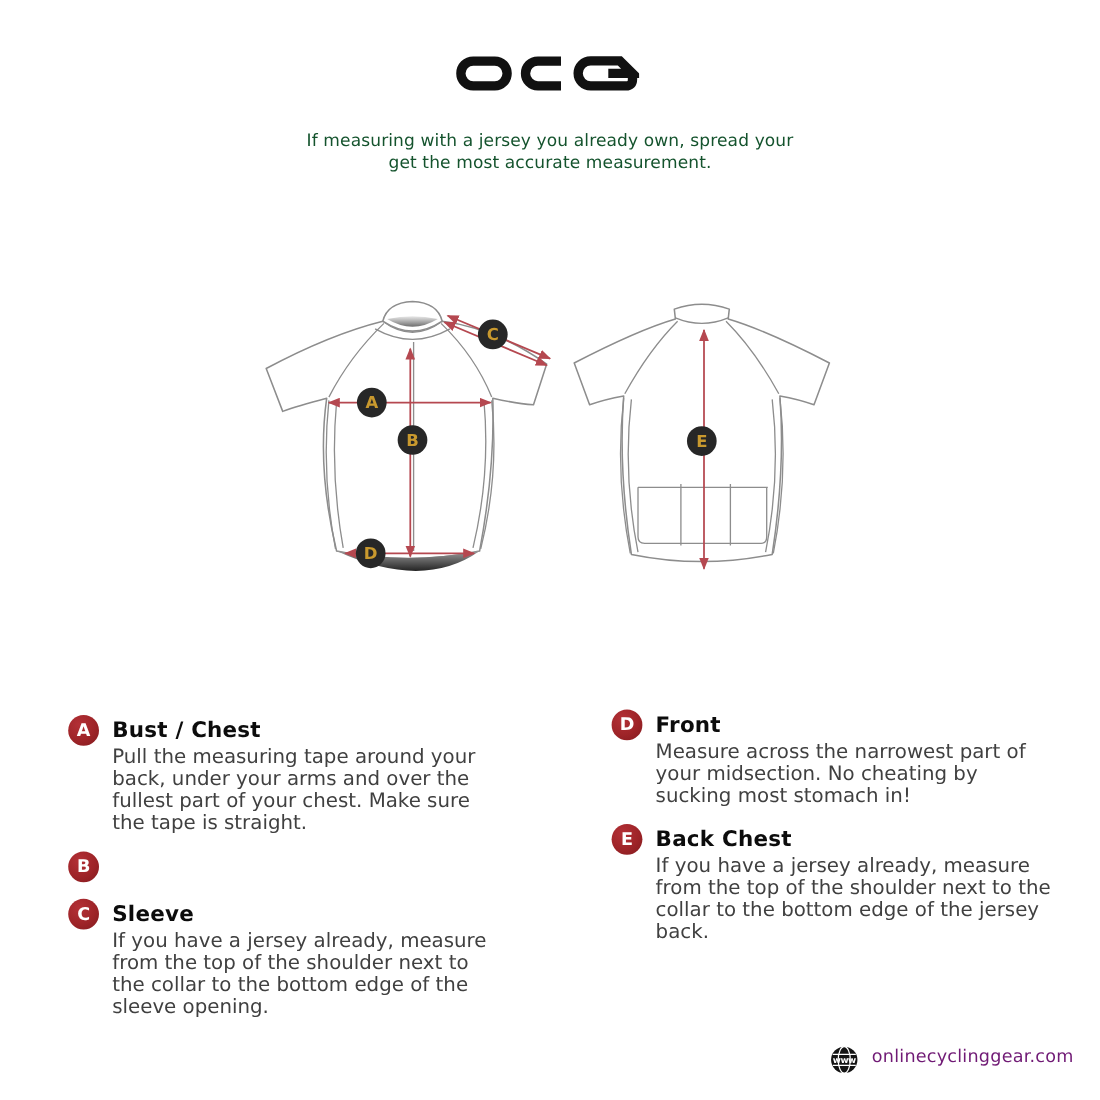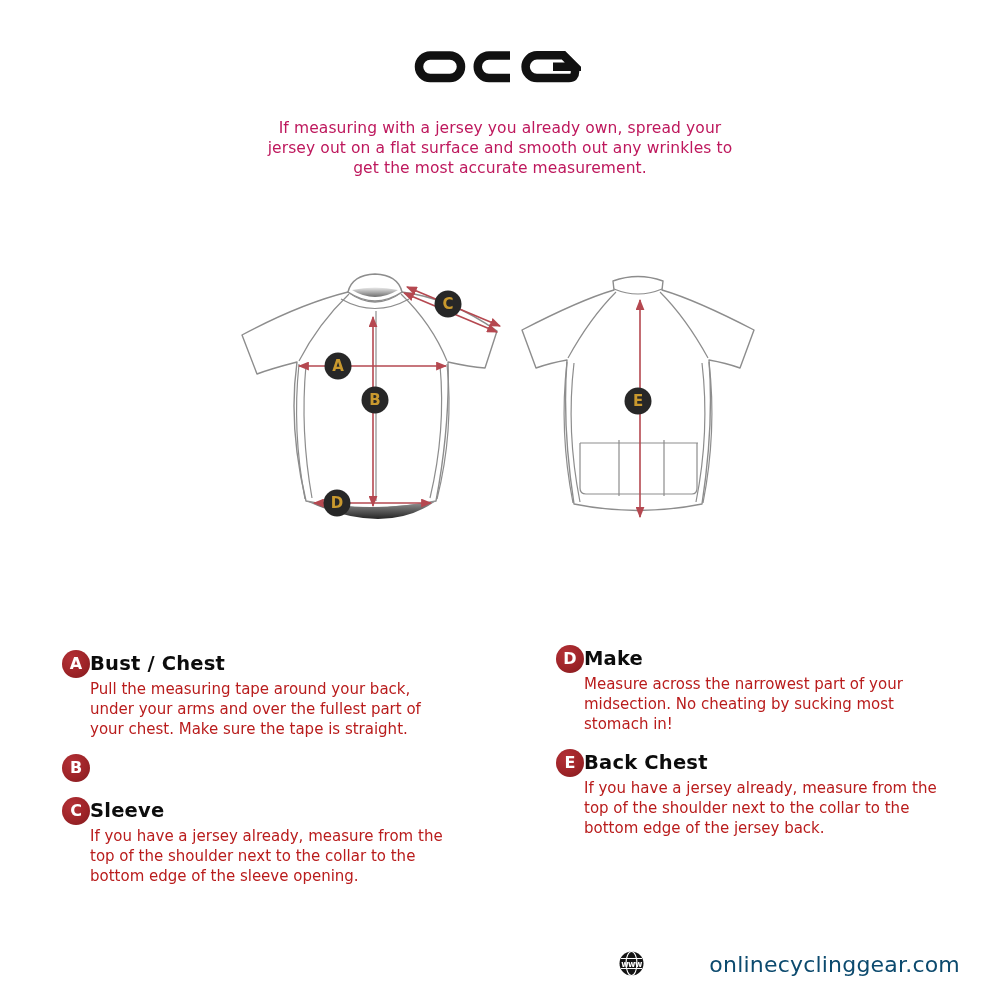--- a/index.html
+++ b/index.html
@@ -6,67 +6,66 @@
   body{
     width:1000px;height:1000px;position:relative;background:#ffffff;
     font-family:"DejaVu Sans","Liberation Sans",sans-serif;
     color:#222;overflow:hidden;
   }
   
   .logo{position:absolute;left:413px;top:48px;width:168px;height:38px;}
   
   .intro{
     position:absolute;left:0;top:118px;width:1000px;text-align:center;
-    font-size:15.5px;line-height:20px;color:#be185d;letter-spacing:0.1px;
+    font-size:15.5px;line-height:20px;color:#14532d;letter-spacing:0.1px;
   }
   
   .diagram{position:absolute;left:200px;top:256px;width:600px;height:312px;}
   .jersey{fill:#ffffff;stroke:#8d8d8d;stroke-width:1.4;stroke-linejoin:round;}
   .seam{fill:none;stroke:#8d8d8d;stroke-width:1.2;}
   .measure{stroke-width:1.6;fill:none;}
   .marker-letters text{font-family:"DejaVu Sans","Liberation Sans",sans-serif;
     font-size:15px;font-weight:bold;text-anchor:middle;}
   
   .col{position:absolute;}
   .col-left{left:62px;top:652px;width:436px;}
   .col-right{left:556px;top:647px;width:404px;}
   .sec{display:flex;align-items:flex-start;margin-bottom:17px;}
   .badge{
     flex:0 0 28px;width:28px;height:28px;border-radius:50%;
     background:radial-gradient(circle at 35% 30%, #b33036 0%, #9e2428 55%, #821a1e 100%);
     color:#ffffff;font-weight:bold;font-size:16px;line-height:28px;text-align:center;
     margin-top:-2px;
   }
-  .sec-body{margin-left:0;}
+  .sec-body{margin-left:12px;}
   .sec-title{font-size:19.5px;font-weight:bold;color:#0c0c0c;line-height:23px;margin:0 0 4px 0;letter-spacing:0.2px;}
-  .sec-desc{font-size:15px;line-height:20px;color:#b91c1c;margin:0;}
+  .sec-desc{font-size:18px;line-height:20px;color:#404040;margin:0;}
   .col-left .sec-desc{width:356px;}
   .col-right .sec-desc{width:362px;}
   
   .footer{
-    position:absolute;right:40px;top:950px;display:flex;align-items:flex-end;gap:24px;
+    position:absolute;right:24px;top:950px;display:flex;align-items:flex-start;gap:12px;
   }
-  .footer-text{font-size:22px;color:#0c4a6e;letter-spacing:0.2px;margin-left:40px;}
+  .footer-text{font-size:16px;color:#701a75;letter-spacing:0.2px;}
 </style>
 </head>
 <body>
 
 <div class="logo" aria-label="OCG">
   <svg width="168" height="38" viewBox="0 0 168 35">
     <g fill="none" stroke="#111111" stroke-width="8.5" stroke-linejoin="miter" stroke-linecap="butt">
       <rect x="6" y="6" width="42" height="22.5" rx="11.2"></rect>
       <path d="M97,6 H76 A11.2,11.2 0 0 0 76,28.5 H97"></path>
       <path d="M140,17.2 L162,17.2 L150.5,5.8 L124,5.8 A11.3,11.3 0 0 0 124,28.6 L156,28.6 Q162,28.6 162,22.5 L162,17.2"></path>
     </g>
   </svg>
 </div>
 
 <div class="intro">
   <div>If measuring with a jersey you already own, spread your</div>
-  <div>jersey out on a flat surface and smooth out any wrinkles to</div>
   <div>get the most accurate measurement.</div>
 </div>
 
 <svg class="diagram" viewBox="0 0 600 312">
   <defs>
     <marker id="ah" viewBox="0 0 10 8" markerWidth="11" markerHeight="9" refX="9" refY="4" orient="auto-start-reverse" markerUnits="userSpaceOnUse">
       <path d="M0,0 L10,4 L0,8 Z" fill="#b54850"></path>
     </marker>
     <linearGradient id="hemShade" x1="0" y1="0" x2="0" y2="1">
       <stop offset="0" stop-color="#9a9a9a"></stop>
@@ -145,21 +144,21 @@
       <h3 class="sec-title">Sleeve</h3>
       <p class="sec-desc">If you have a jersey already, measure from the top of the shoulder next to the collar to the bottom edge of the sleeve opening.</p>
     </div>
   </div>
 </div>
 
 <div class="col col-right">
   <div class="sec">
     <div class="badge">D</div>
     <div class="sec-body">
-      <h3 class="sec-title">Make</h3>
+      <h3 class="sec-title">Front</h3>
       <p class="sec-desc">Measure across the narrowest part of your midsection. No cheating by sucking most stomach in!</p>
     </div>
   </div>
   <div class="sec">
     <div class="badge">E</div>
     <div class="sec-body">
       <h3 class="sec-title">Back Chest</h3>
       <p class="sec-desc">If you have a jersey already, measure from the top of the shoulder next to the collar to the bottom edge of the jersey back.</p>
     </div>
   </div>

